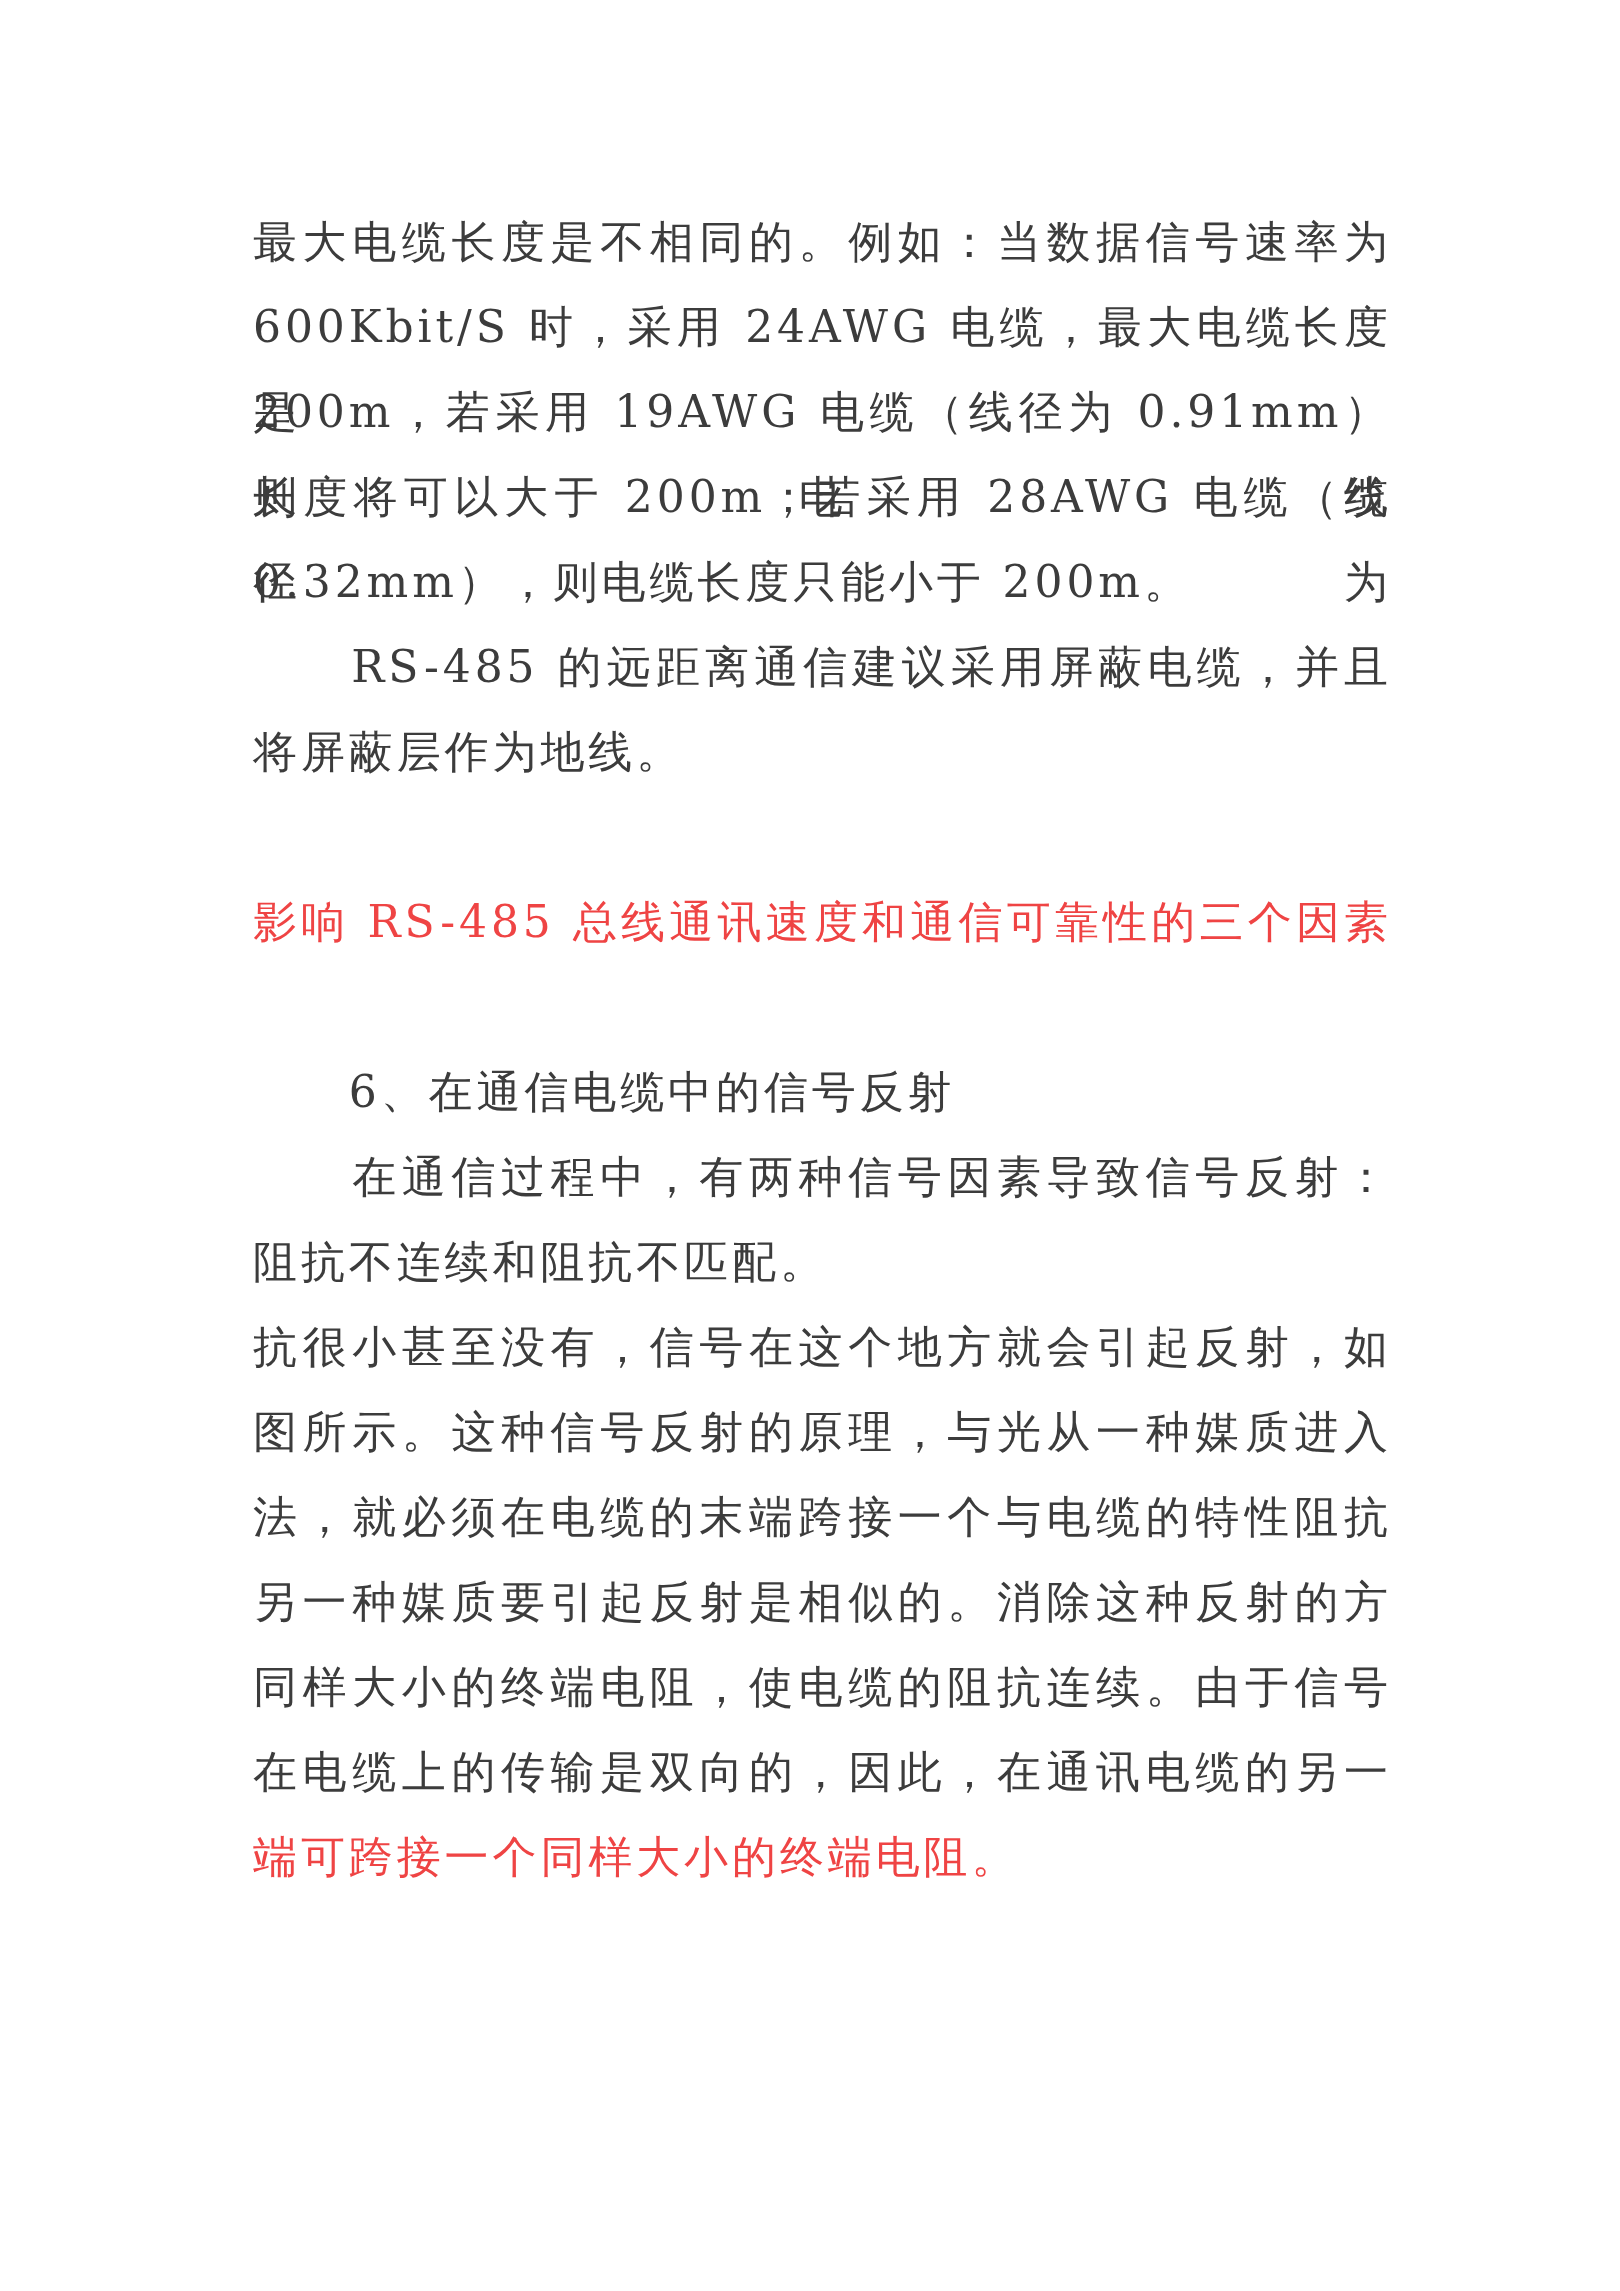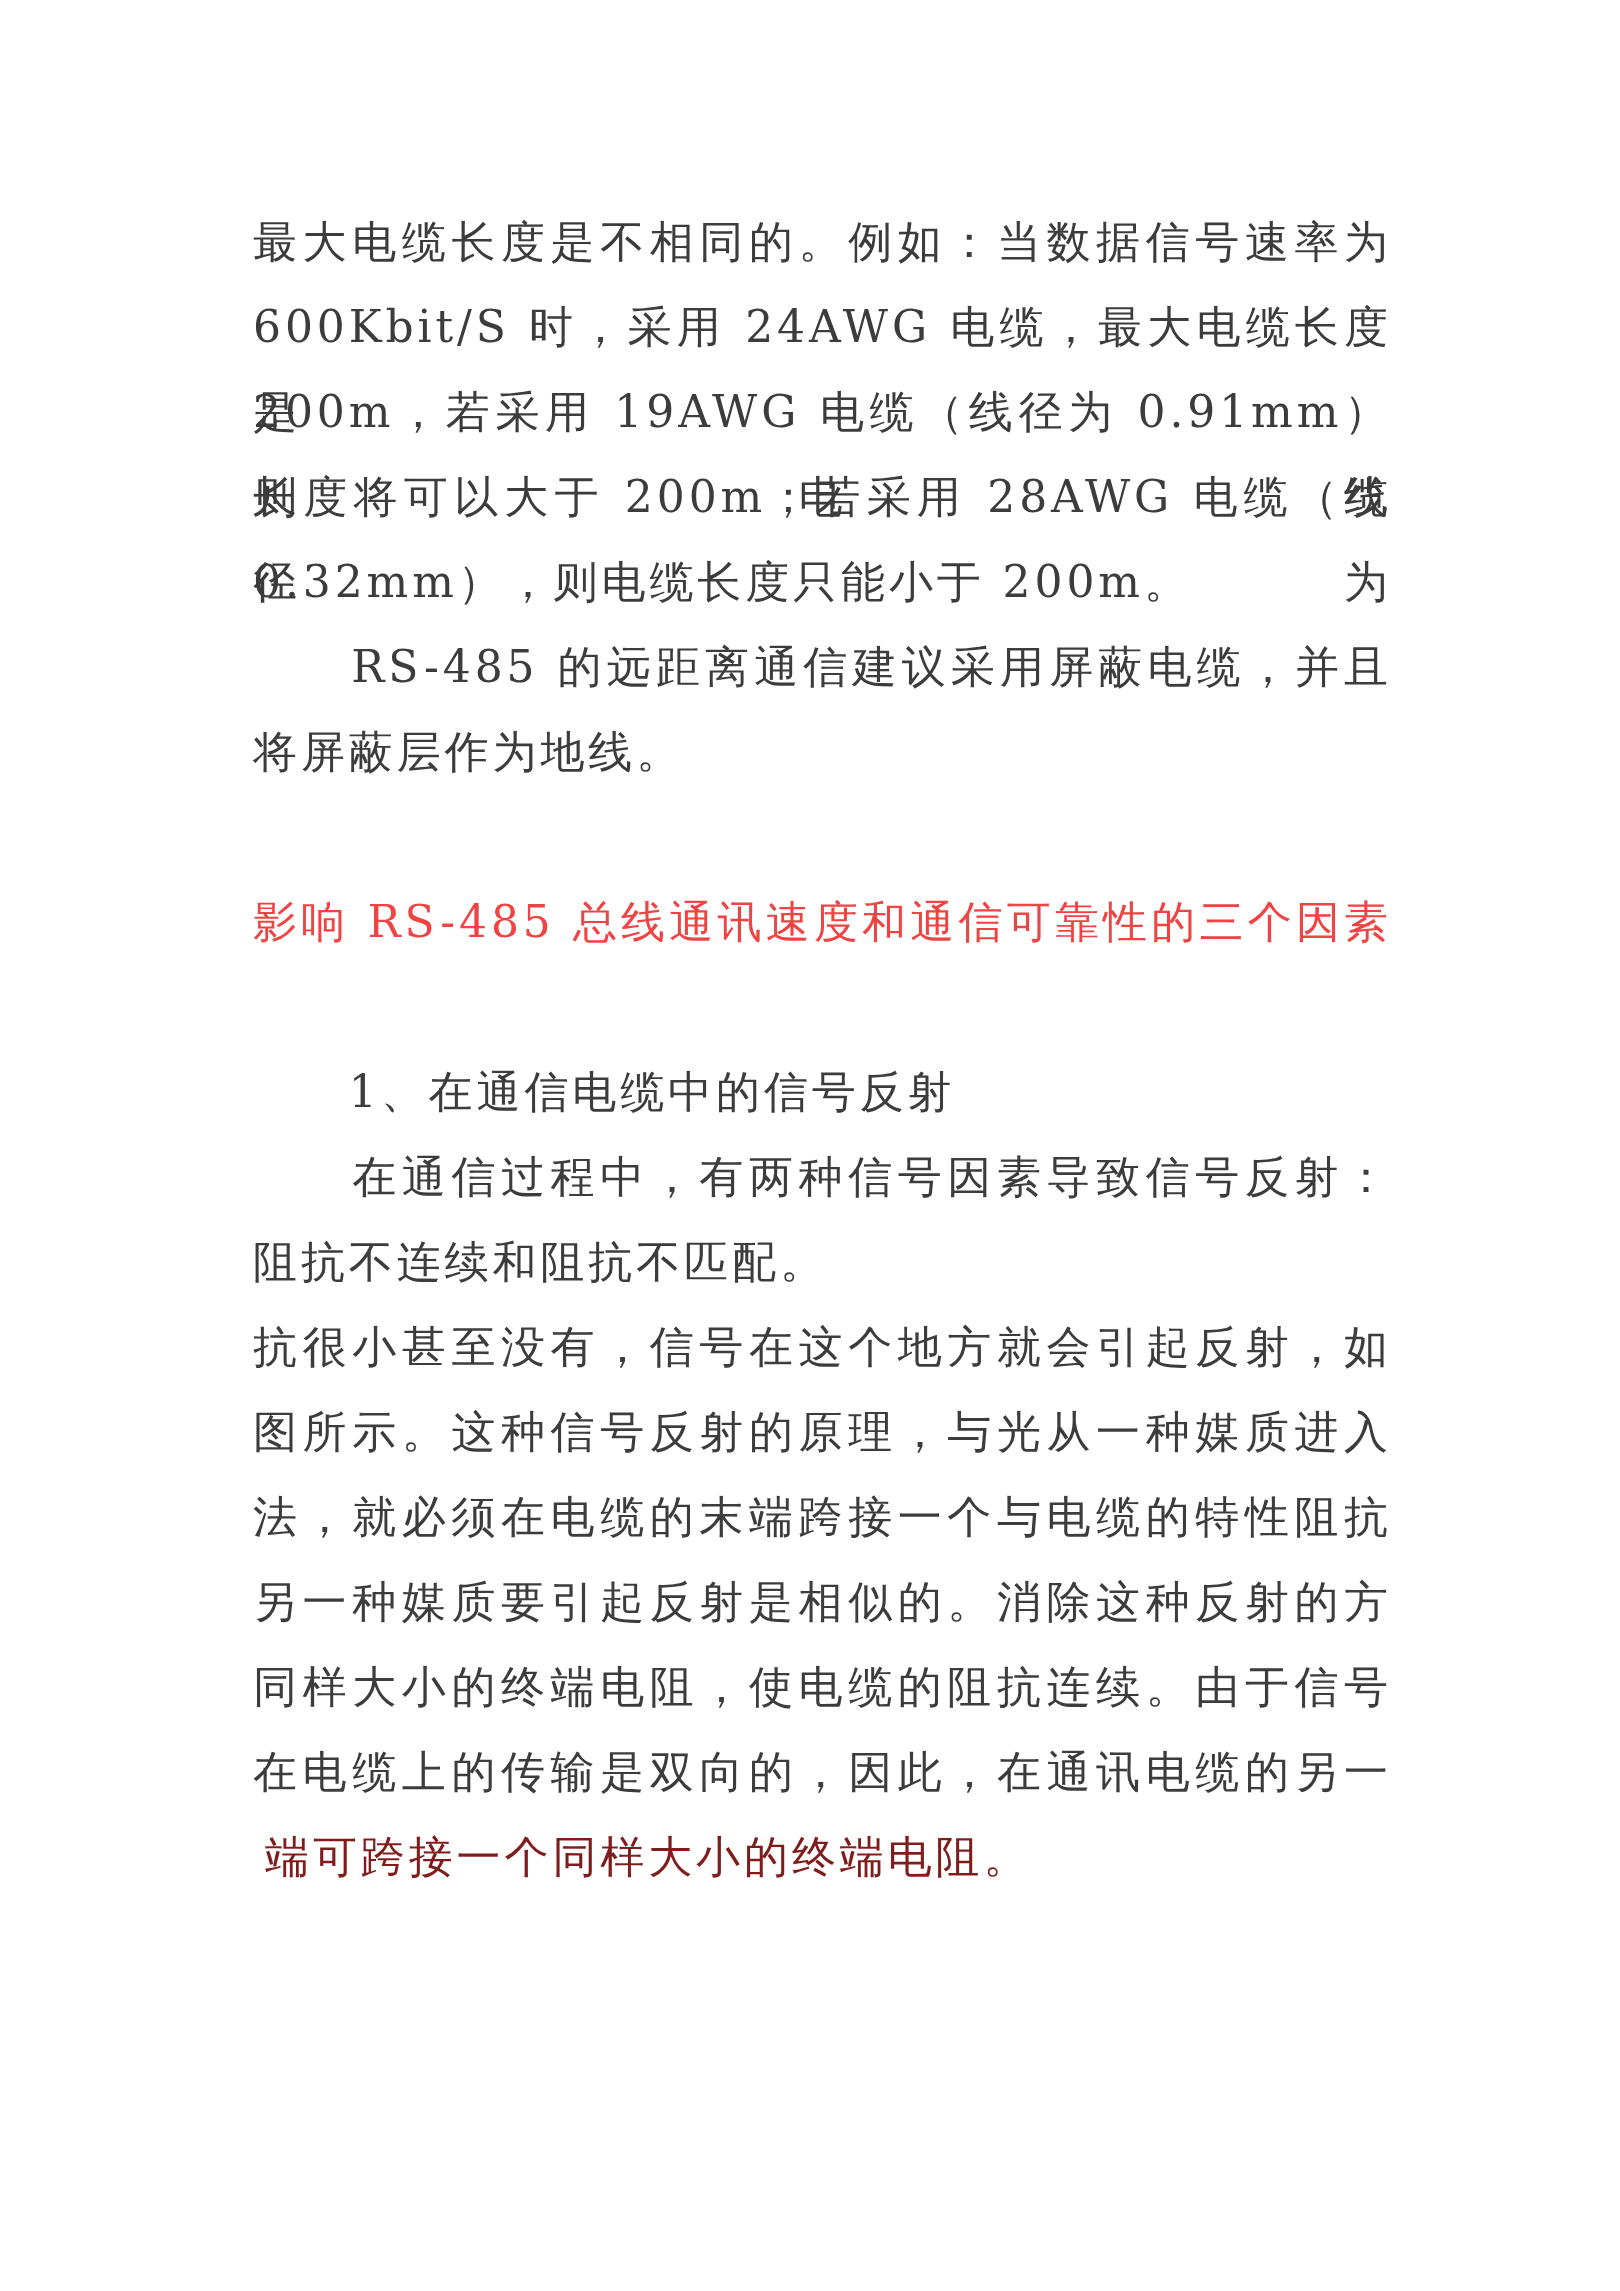--- a/index.html
+++ b/index.html
@@ -49,25 +49,25 @@
     <div class="line j" style="color: rgb(60, 60, 60);">最大电缆长度是不相同的。例如：当数据信号速率为</div>
     <div class="line j" style="color: rgb(60, 60, 60);">600Kbit/S 时，采用 24AWG 电缆，最大电缆长度是</div>
     <div class="line j" style="color: rgb(60, 60, 60);">200m，若采用 19AWG 电缆（线径为 0.91mm）则电缆</div>
     <div class="line j" style="color: rgb(60, 60, 60);">长度将可以大于 200m；若采用 28AWG 电缆（线径为</div>
     <div class="line" style="color: rgb(60, 60, 60);">0.32mm），则电缆长度只能小于 200m。</div>
     <div class="line j" style="color: rgb(60, 60, 60);">　　RS-485 的远距离通信建议采用屏蔽电缆，并且</div>
     <div class="line" style="color: rgb(60, 60, 60);">将屏蔽层作为地线。</div>
     <div class="line blank" style="color: rgb(60, 60, 60);"></div>
     <div class="line j heading" style="color: #ef4444;">影响 RS-485 总线通讯速度和通信可靠性的三个因素</div>
     <div class="line blank" style="color: rgb(60, 60, 60);"></div>
-    <div class="line" style="color: rgb(60, 60, 60);">　　1、在通信电缆中的信号反射</div>
+    <div class="line" style="color: rgb(60, 60, 60);">　　6、在通信电缆中的信号反射</div>
     <div class="line j" style="color: rgb(60, 60, 60);">　　在通信过程中，有两种信号因素导致信号反射：</div>
     <div class="line" style="color: rgb(60, 60, 60);">阻抗不连续和阻抗不匹配。</div>
     <div class="line j" style="color: rgb(60, 60, 60);">抗很小甚至没有，信号在这个地方就会引起反射，如</div>
     <div class="line j" style="color: rgb(60, 60, 60);">图所示。这种信号反射的原理，与光从一种媒质进入</div>
     <div class="line j" style="color: rgb(60, 60, 60);">法，就必须在电缆的末端跨接一个与电缆的特性阻抗</div>
     <div class="line j" style="color: rgb(60, 60, 60);">另一种媒质要引起反射是相似的。消除这种反射的方</div>
     <div class="line j" style="color: rgb(60, 60, 60);">同样大小的终端电阻，使电缆的阻抗连续。由于信号</div>
     <div class="line j" style="color: rgb(60, 60, 60);">在电缆上的传输是双向的，因此，在通讯电缆的另一</div>
-    <div class="line" style="color: #7f1d1d; margin-left: 12px;">端可跨接一个同样大小的终端电阻。</div>
+    <div class="line" style="color: #ef4444;">端可跨接一个同样大小的终端电阻。</div>
   </div>
 </div>
 
 
 </body></html>

